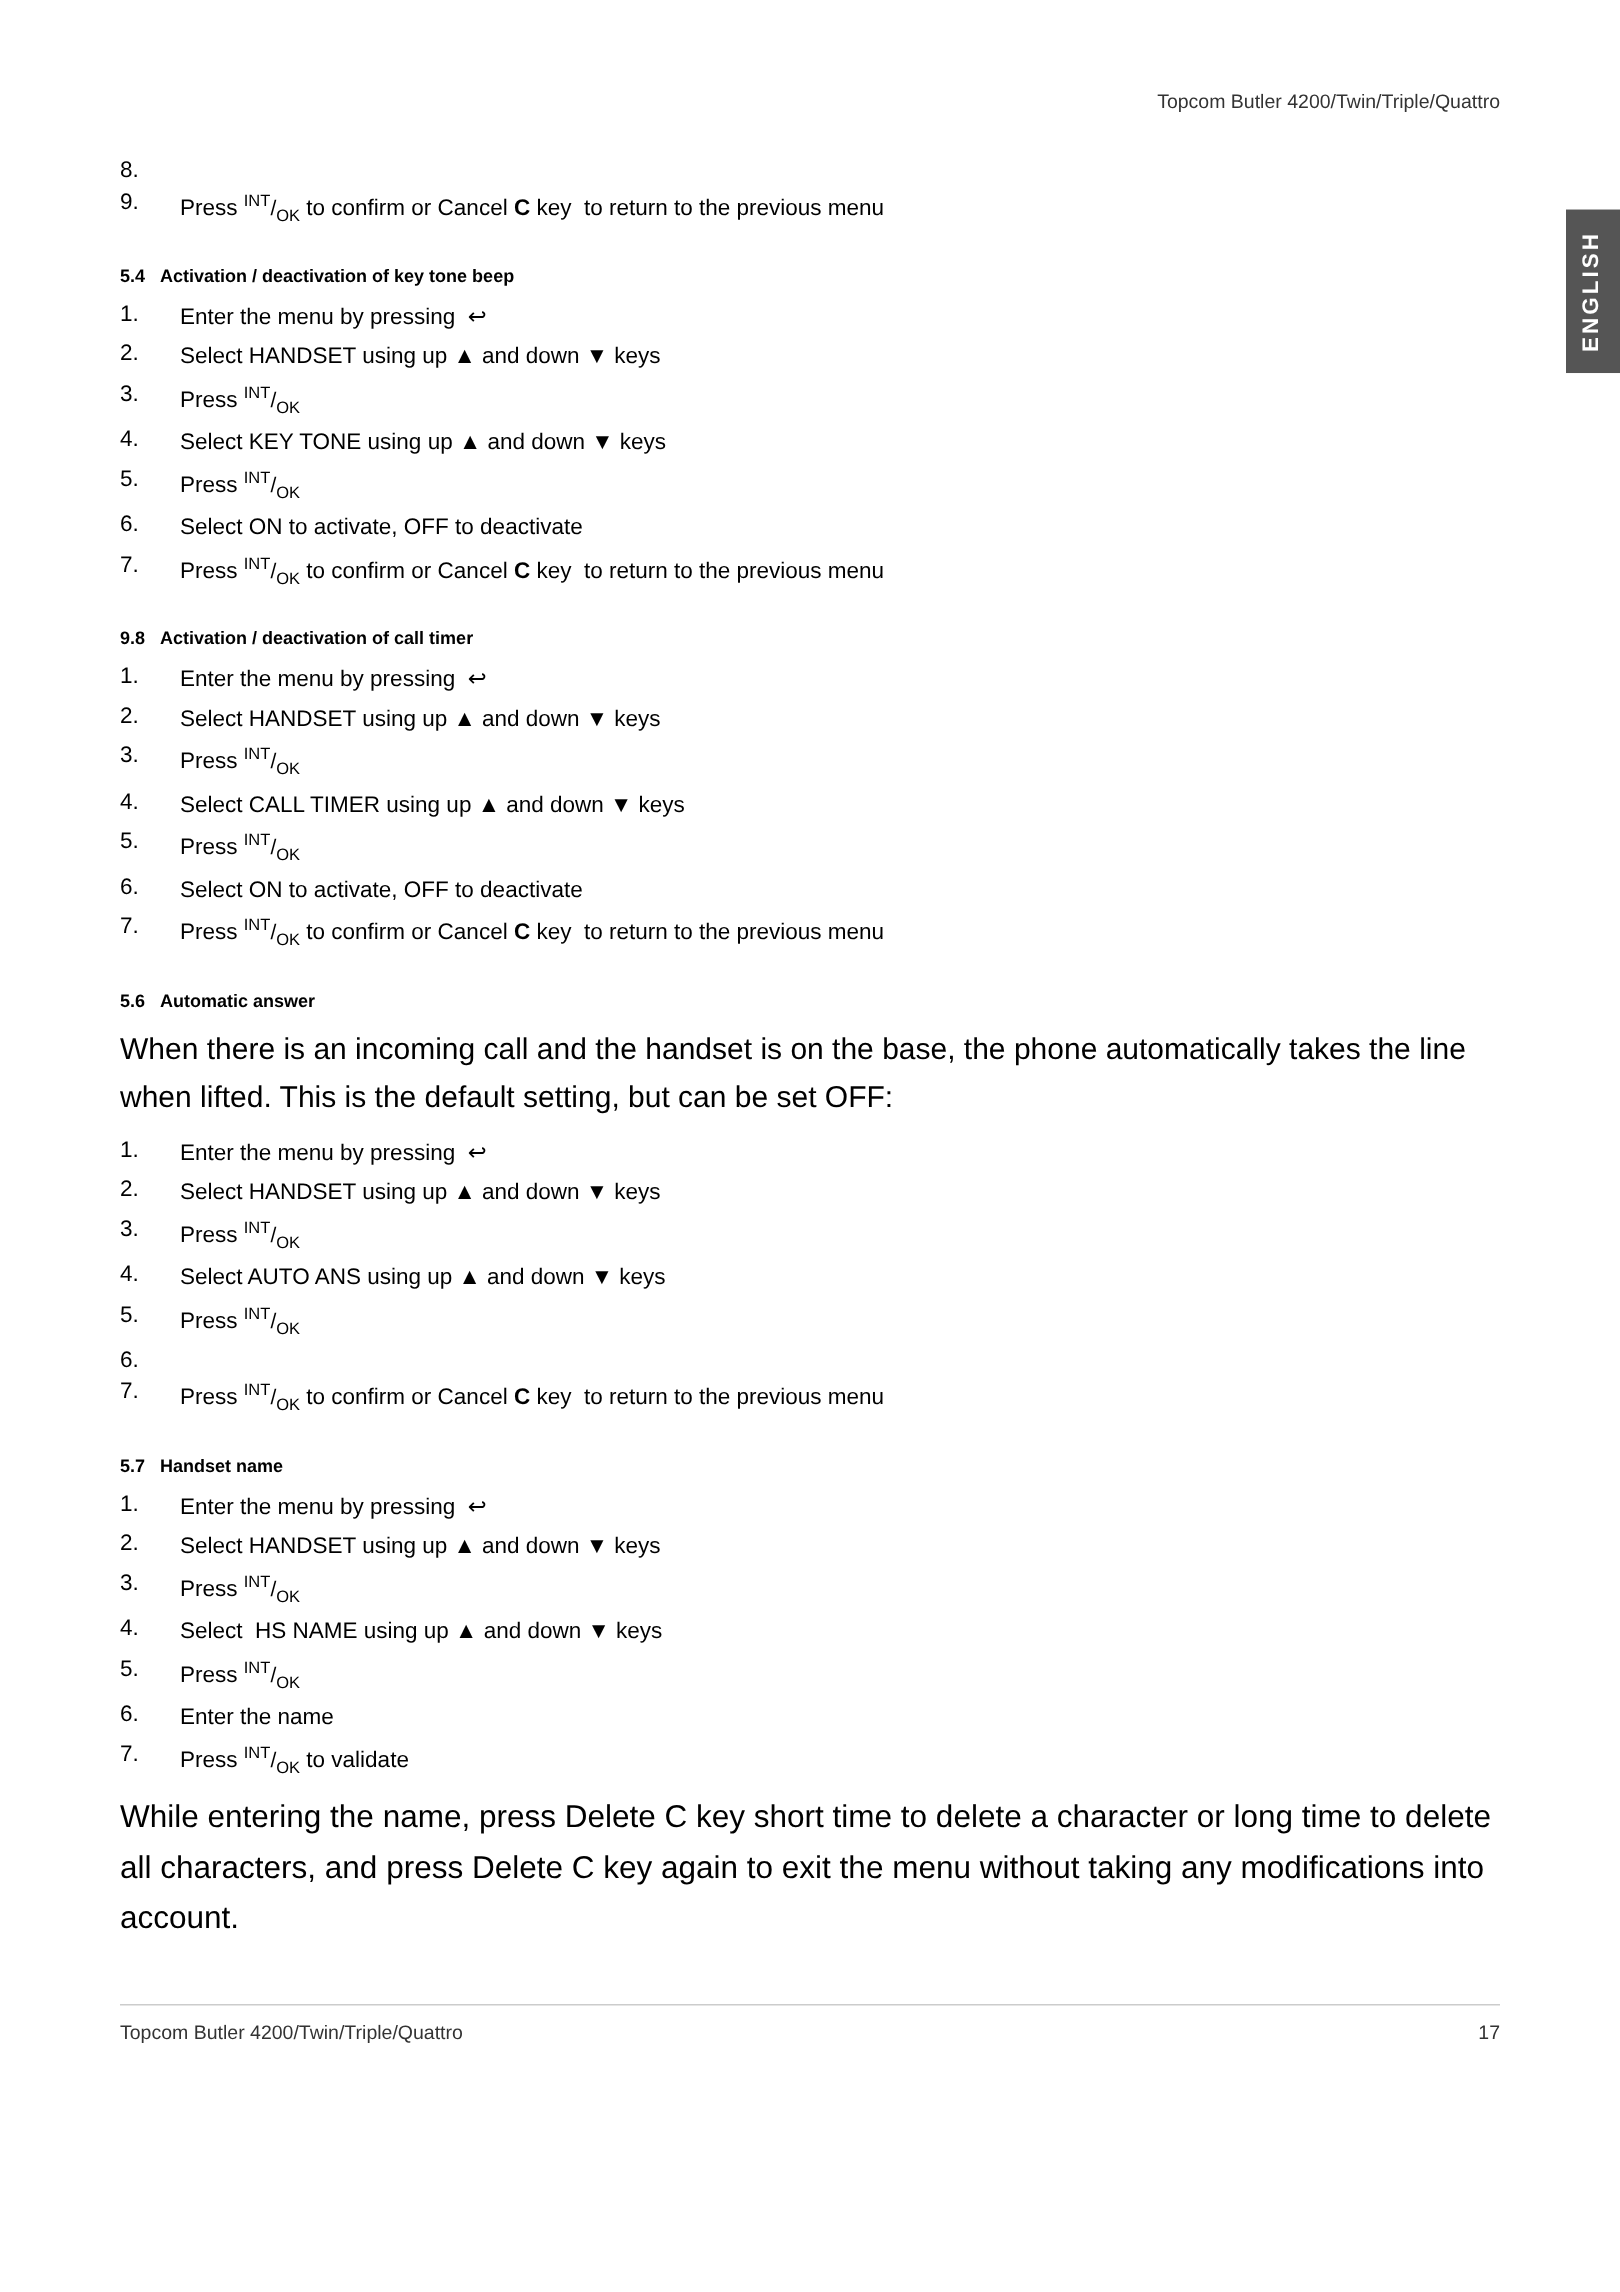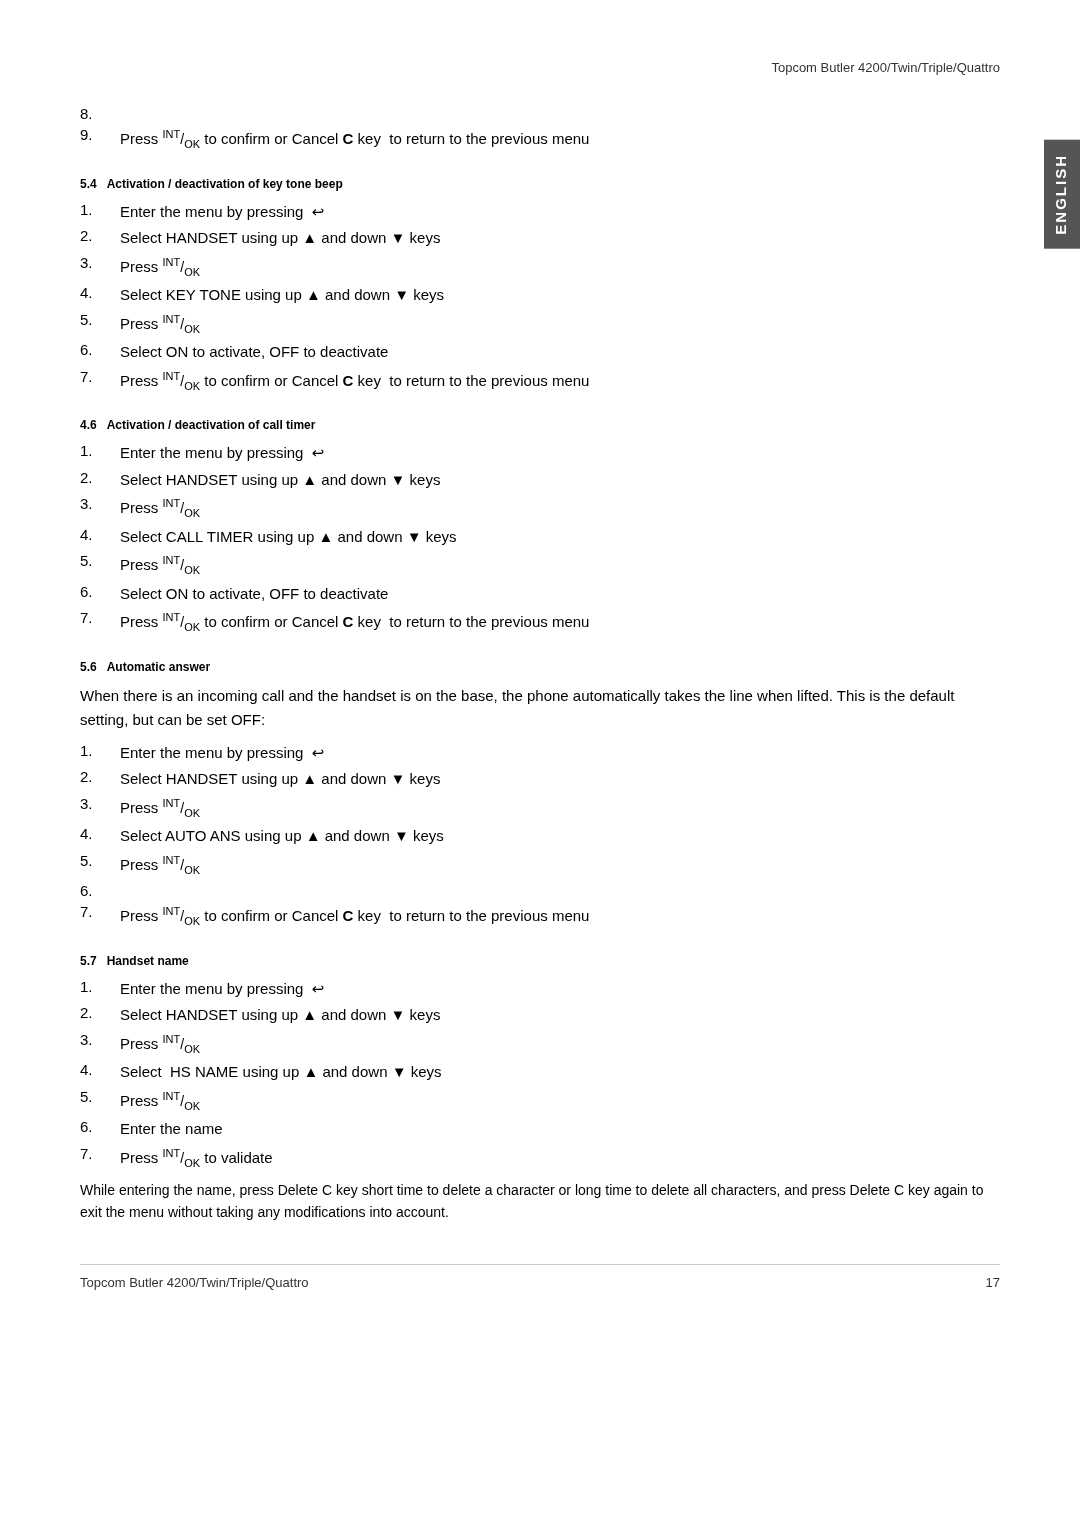--- a/index.html
+++ b/index.html
@@ -64,31 +64,31 @@
     }
 
     .section-title {
       font-size: 12px;
       font-weight: bold;
       margin-bottom: 10px;
       margin-top: 24px;
     }
 
     .section-desc {
-      font-size: 15px;
+      font-size: 20px;
       margin-bottom: 10px;
       line-height: 1.6;
     }
 
     .section-list {
       margin-bottom: 4px;
     }
 
     .section-note {
-      font-size: 14px;
+      font-size: 21px;
       line-height: 1.6;
       margin-top: 8px;
     }
 
     .footer-bar {
       display: flex;
       justify-content: space-between;
       margin-top: 40px;
       font-size: 13px;
       color: #333;
@@ -148,21 +148,21 @@
       </div>
       <div class="intro-item">
         <span class="item-num">7.</span>
         <span class="item-text">Press <span style="font-size:11px;vertical-align:super;">INT</span><span style="font-size:14px;">/</span><span style="font-size:11px;vertical-align:sub;">OK</span> to confirm or Cancel <strong>C</strong> key &nbsp;to return to the previous menu</span>
       </div>
     </div>
   </div>
 
   <div class="section">
     <div class="section-title">
-      <span>4.6</span>&nbsp;&nbsp;&nbsp;<span>Activation / deactivation of call timer</span>
+      <span>9.8</span>&nbsp;&nbsp;&nbsp;<span>Activation / deactivation of call timer</span>
     </div>
     <div class="section-list">
       <div class="intro-item">
         <span class="item-num">1.</span>
         <span class="item-text">Enter the menu by pressing &nbsp;↩</span>
       </div>
       <div class="intro-item">
         <span class="item-num">2.</span>
         <span class="item-text">Select HANDSET using up ▲ and down ▼ keys</span>
       </div>

